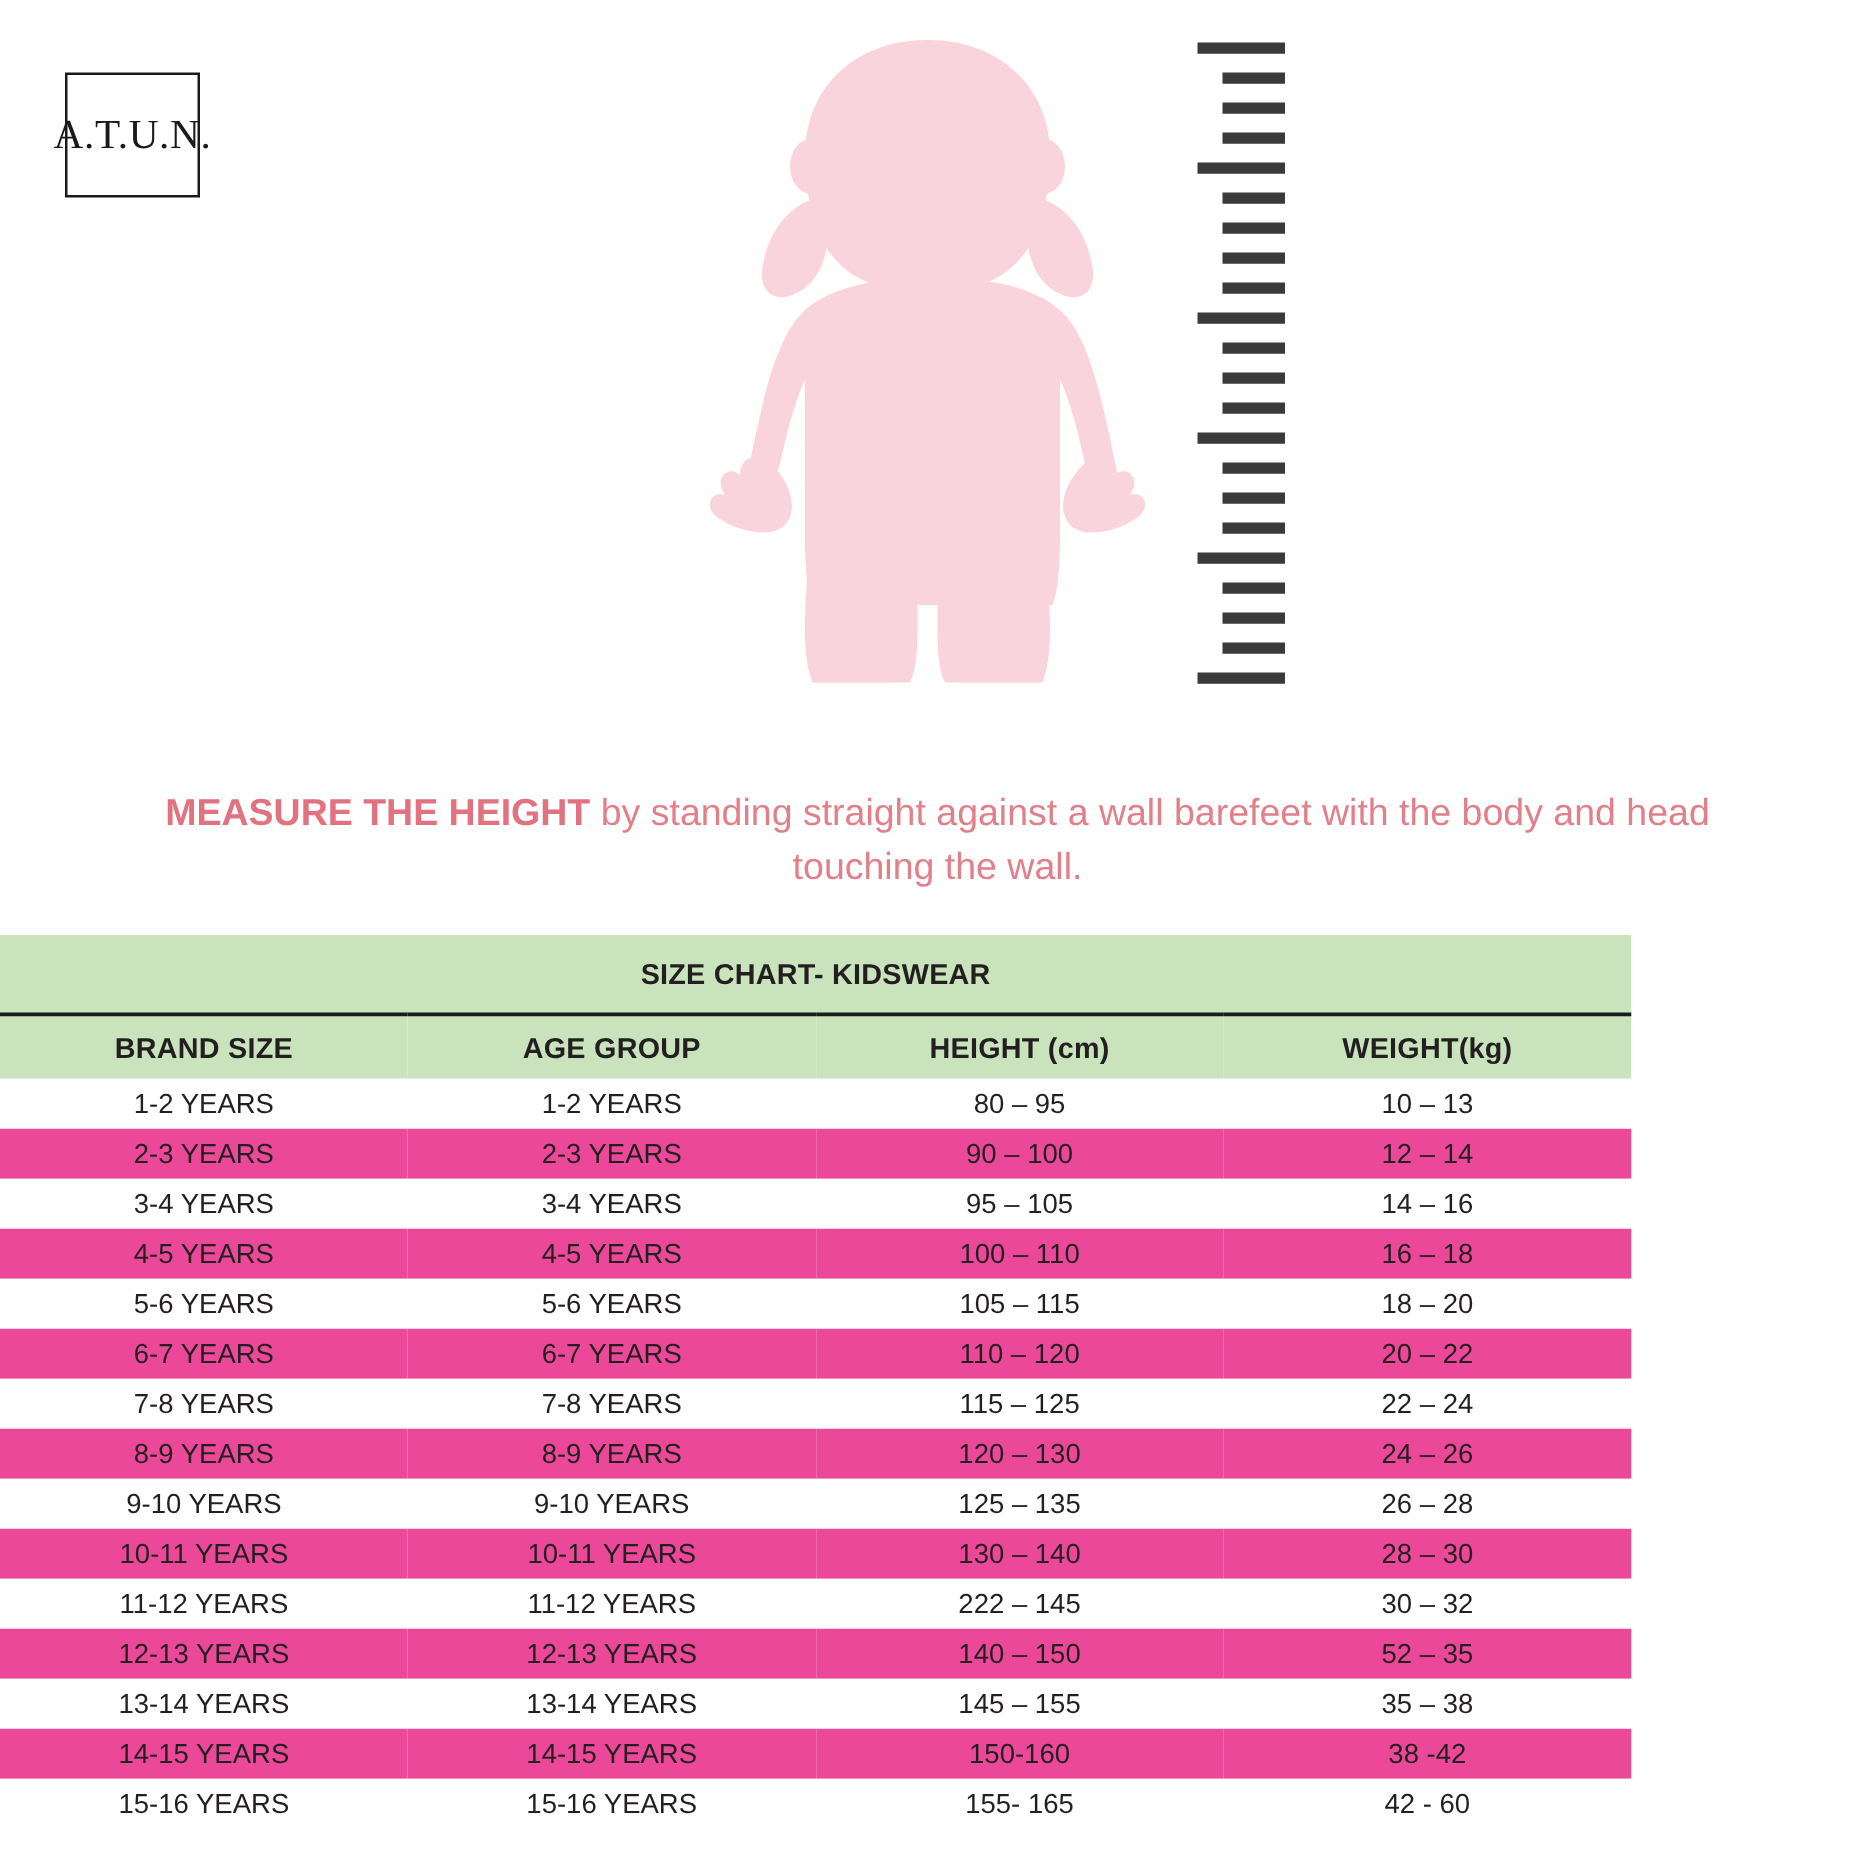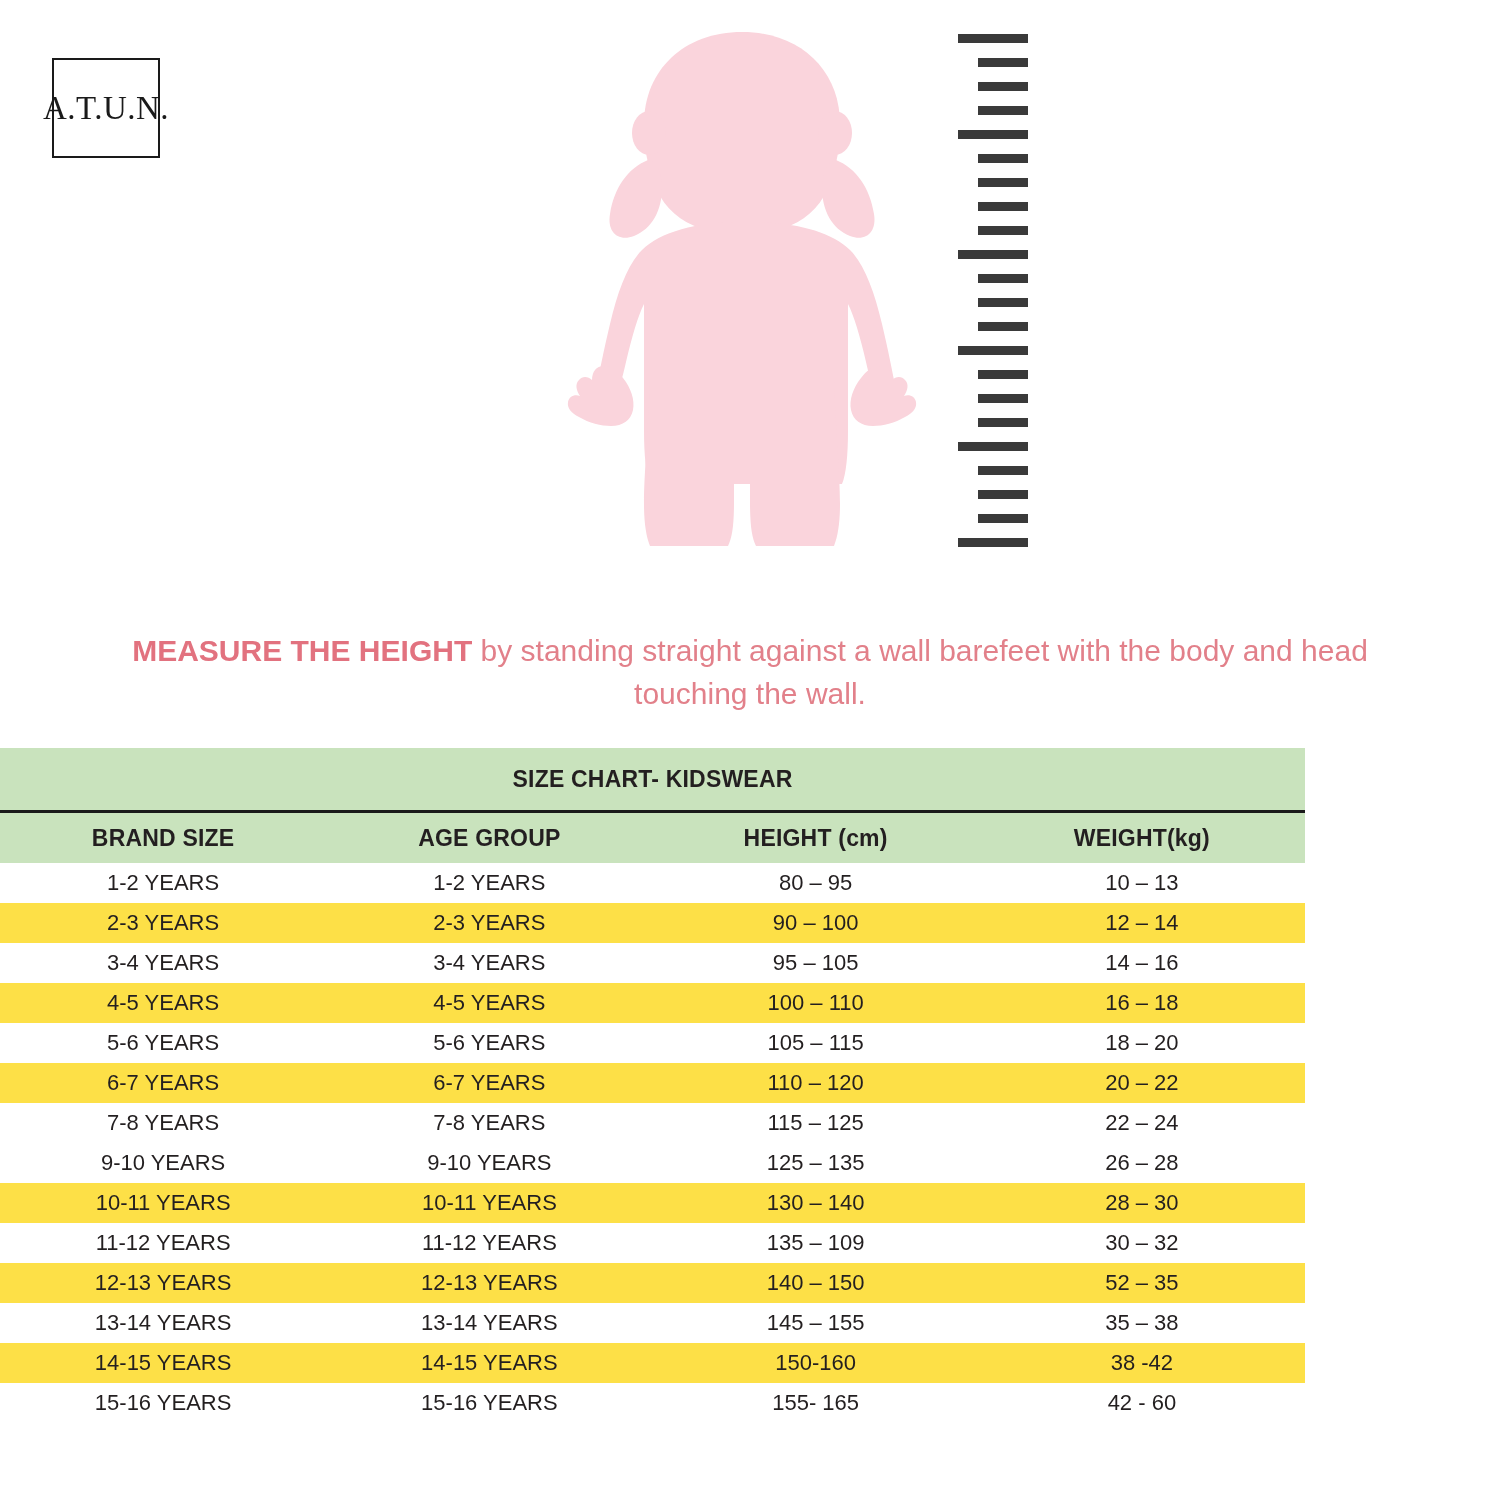--- a/index.html
+++ b/index.html
@@ -94,21 +94,21 @@
     letter-spacing: 0.2px;
   }
   tr.head-row td {
     background: #c9e3bd;
     font-weight: 700;
     font-size: 23px;
     height: 50px;
     letter-spacing: 0.2px;
   }
   tr.row-odd td { background: #ffffff; }
-  tr.row-even td { background: #fde047; margin-top: 12px; }
+  tr.row-even td { background: #ec4899; margin-top: 12px; }
 </style>
 </head>
 <body>
 
 <div class="logo-box">
   <span class="logo-line">A.T.</span>
   <span class="logo-line">U.N.</span>
 </div>
 
 <svg class="illustration" viewBox="0 0 1500 600">
@@ -211,36 +211,42 @@
         <td>6-7 YEARS</td>
         <td>110 – 120</td>
         <td>20 – 22</td>
       </tr>
       <tr class="row-odd">
         <td>7-8 YEARS</td>
         <td>7-8 YEARS</td>
         <td>115 – 125</td>
         <td>22 – 24</td>
       </tr>
+      <tr class="row-even">
+        <td>8-9 YEARS</td>
+        <td>8-9 YEARS</td>
+        <td>120 – 130</td>
+        <td>24 – 26</td>
+      </tr>
       <tr class="row-odd">
         <td>9-10 YEARS</td>
         <td>9-10 YEARS</td>
         <td>125 – 135</td>
         <td>26 – 28</td>
       </tr>
       <tr class="row-even">
         <td>10-11 YEARS</td>
         <td>10-11 YEARS</td>
         <td>130 – 140</td>
         <td>28 – 30</td>
       </tr>
       <tr class="row-odd">
         <td>11-12 YEARS</td>
         <td>11-12 YEARS</td>
-        <td>135 – 109</td>
+        <td>222 – 145</td>
         <td>30 – 32</td>
       </tr>
       <tr class="row-even">
         <td>12-13 YEARS</td>
         <td>12-13 YEARS</td>
         <td>140 – 150</td>
         <td>52 – 35</td>
       </tr>
       <tr class="row-odd">
         <td>13-14 YEARS</td>

